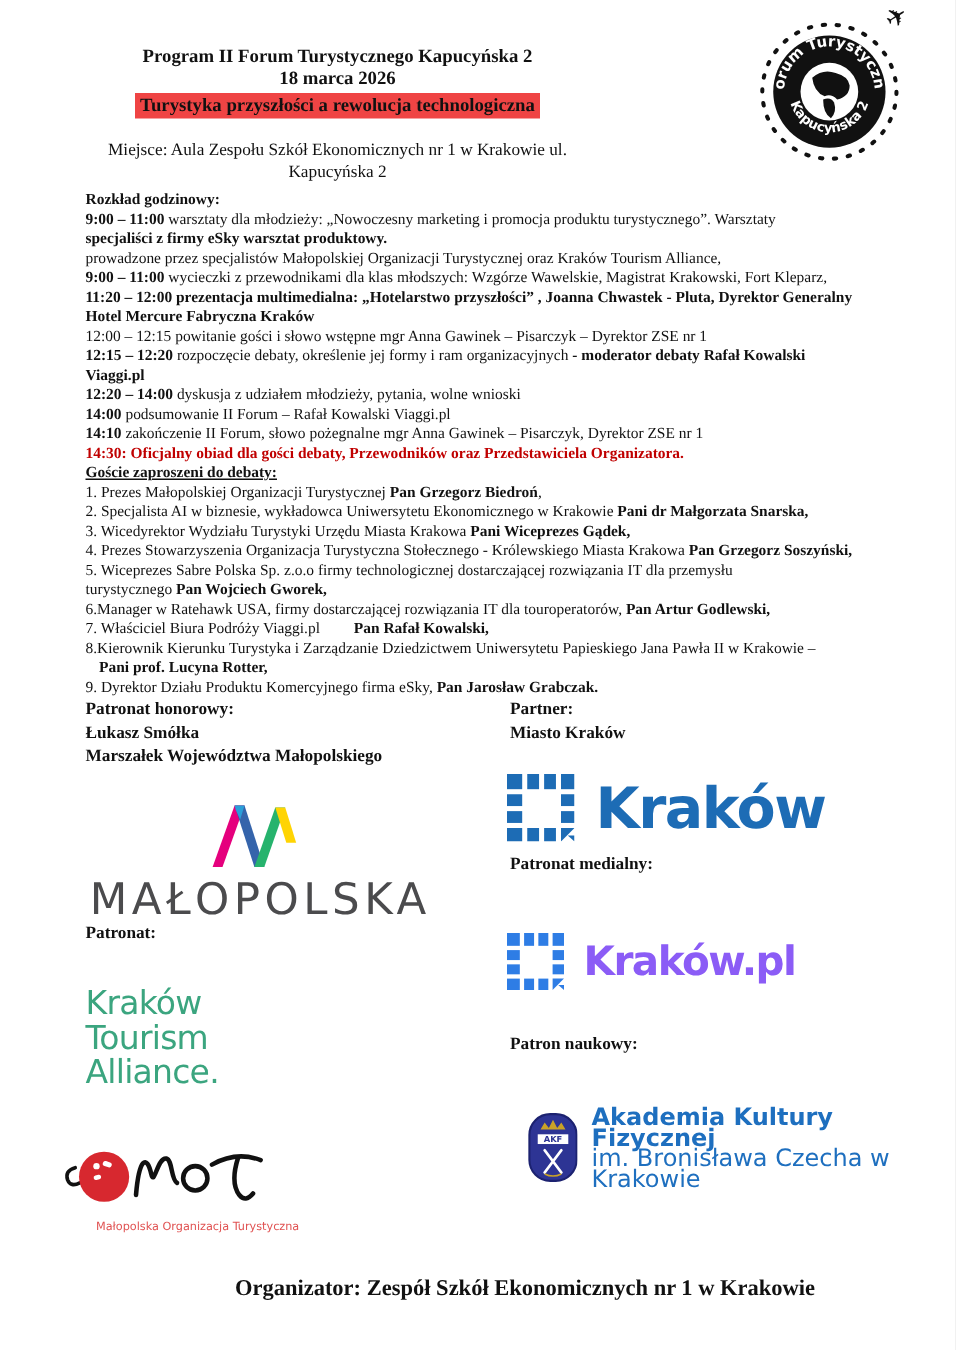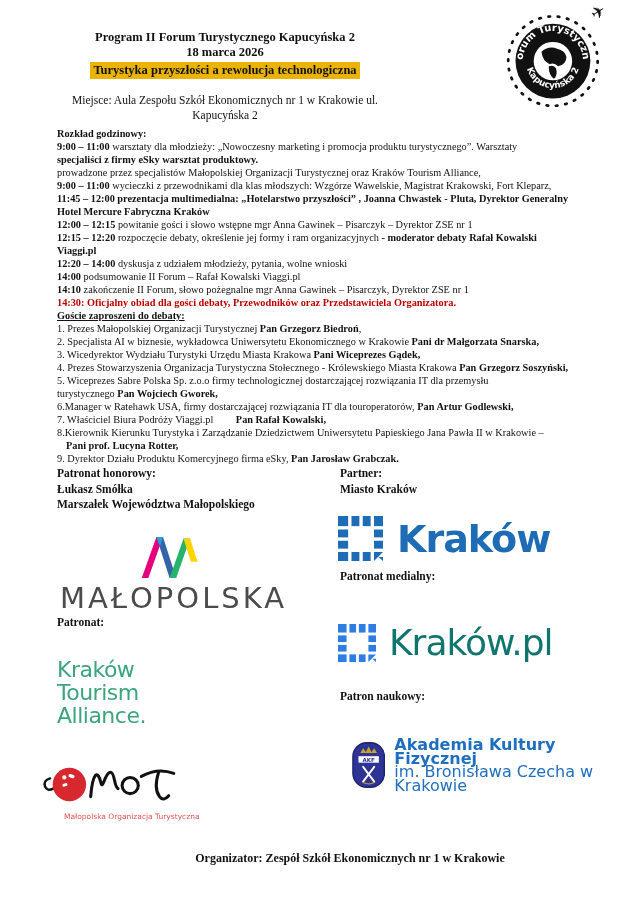--- a/index.html
+++ b/index.html
@@ -4,21 +4,21 @@
 <style>
   html,body{margin:0;padding:0;background:#e8e8e8;}
   #page{position:relative;width:637px;height:900px;background:#fff;margin:0 auto;overflow:hidden;
         font-family:"Liberation Serif",serif;color:#111;}
   .abs{position:absolute;}
 
   
   #header-block{left:45px;top:30px;width:360px;text-align:center;}
   .doc-title{font-size:12.5px;font-weight:700;line-height:15px;}
   .doc-date{font-size:12.5px;font-weight:700;line-height:15px;}
-  .doc-theme{display:inline-block;background:#eab308;font-size:12.5px;font-weight:700;
+  .doc-theme{display:inline-block;background:#ef4444;font-size:12.5px;font-weight:700;
              padding:1px 3px;margin-top:2px;}
   #venue-block{left:45px;top:93px;width:360px;text-align:center;font-size:11.5px;line-height:15px;}
 
   
   #stamp{left:503px;top:6px;width:104px;height:104px;}
   #stamp .plane{position:absolute;right:2px;top:-4px;font-size:17px;
                 font-family:"DejaVu Sans",sans-serif;transform:rotate(-32deg);color:#111;}
 
   
   #body-text{left:57px;top:127px;width:552px;font-size:10.3px;line-height:13px;}
@@ -39,40 +39,40 @@
   #malopolska-logo{left:46px;top:534px;width:255px;text-align:center;}
   #malopolska-logo .mtext{font-family:"DejaVu Sans",sans-serif;font-size:29px;line-height:30px;
                           letter-spacing:3px;color:#4b4b4d;margin-top:1px;}
 
   
   .krk{display:flex;align-items:center;}
   #krakow-logo{left:338px;top:516px;}
   #krakow-logo .ktext{font-family:"DejaVu Sans",sans-serif;font-weight:700;font-size:38px;
                       color:#1d6cb5;margin-left:14px;letter-spacing:-1px;}
   #krakowpl-logo{left:338px;top:622px;}
-  #krakowpl-logo .ktext{font-family:"DejaVu Sans",sans-serif;font-weight:400;font-size:36px;
-                        color:#0f766e;margin-left:13px;letter-spacing:-1px;}
+  #krakowpl-logo .ktext{font-family:"DejaVu Sans",sans-serif;font-weight:700;font-size:27px;
+                        color:#8b5cf6;margin-left:13px;letter-spacing:-1px;}
 
   
   #kta-logo{left:57px;top:658px;font-family:"DejaVu Sans",sans-serif;font-size:22px;
             line-height:23px;color:#3ba57f;font-weight:500;letter-spacing:-0.5px;}
 
   
   #akf-logo{left:352px;top:738px;display:flex;align-items:center;}
   #akf-logo .akf-text{margin-left:9px;font-family:"DejaVu Sans",sans-serif;font-size:16px;
                       line-height:13.5px;color:#1e6fbf;}
   #akf-logo .akf-text .l1{font-weight:700;}
 
   
   #mot-logo{left:40px;top:760px;width:160px;}
   #mot-logo .caption{font-family:"DejaVu Sans",sans-serif;font-size:7.5px;color:#e05252;
                      margin-top:2px;margin-left:24px;white-space:nowrap;}
 
   
-  #footer{left:70px;top:851px;width:560px;text-align:center;font-size:12px;font-weight:700;}
+  #footer{left:70px;top:851px;width:560px;text-align:center;font-size:15px;font-weight:700;}
 </style>
 </head>
 <body>
 
 <div id="page">
 
   <div class="abs" id="stamp">
     <svg width="104" height="104" viewBox="0 0 100 100">
       <circle cx="48" cy="53" r="43" fill="none" stroke="#111" stroke-width="2.6" stroke-dasharray="1.5 7.5" stroke-linecap="round"></circle>
       <circle cx="48" cy="53" r="36" fill="#111"></circle>
@@ -104,23 +104,23 @@
     <div>Kapucyńska 2</div>
   </div>
 
   <div class="abs" id="body-text">
     <div class="line sec-heading">Rozkład godzinowy:</div>
     <div>
         <div class="line"><span style="font-weight: 700;">9:00 – 11:00 </span><span>warsztaty dla młodzieży: „Nowoczesny marketing i promocja produktu turystycznego”. Warsztaty</span></div>
         <div class="line"><span style="font-weight: 700;">specjaliści z firmy eSky warsztat produktowy.</span></div>
         <div class="line"><span>prowadzone przez specjalistów Małopolskiej Organizacji Turystycznej oraz Kraków Tourism Alliance,</span></div>
         <div class="line"><span style="font-weight: 700;">9:00 – 11:00 </span><span>wycieczki z przewodnikami dla klas młodszych: Wzgórze Wawelskie, Magistrat Krakowski, Fort Kleparz,</span></div>
-        <div class="line"><span style="font-weight: 700;">11:45 – 12:00 prezentacja multimedialna: „Hotelarstwo przyszłości” , Joanna  Chwastek  - Pluta, Dyrektor Generalny</span></div>
+        <div class="line"><span style="font-weight: 700;">11:20 – 12:00 prezentacja multimedialna: „Hotelarstwo przyszłości” , Joanna  Chwastek  - Pluta, Dyrektor Generalny</span></div>
         <div class="line"><span style="font-weight: 700;">Hotel Mercure Fabryczna Kraków</span></div>
-        <div class="line"><span style="font-weight: 700;">12:00 – 12:15 </span><span>powitanie gości i słowo wstępne mgr Anna Gawinek – Pisarczyk – Dyrektor ZSE nr 1</span></div>
+        <div class="line"><span style="font-weight: 400;">12:00 – 12:15 </span><span>powitanie gości i słowo wstępne mgr Anna Gawinek – Pisarczyk – Dyrektor ZSE nr 1</span></div>
         <div class="line"><span style="font-weight: 700;">12:15 – 12:20 </span><span>rozpoczęcie debaty, określenie jej formy i ram organizacyjnych </span><span style="font-weight: 700;"> - moderator debaty Rafał Kowalski</span></div>
         <div class="line"><span style="font-weight: 700;">Viaggi.pl</span></div>
         <div class="line"><span style="font-weight: 700;">12:20 – 14:00 </span><span>dyskusja z udziałem młodzieży, pytania, wolne wnioski</span></div>
         <div class="line"><span style="font-weight: 700;">14:00 </span><span>podsumowanie II Forum – Rafał Kowalski Viaggi.pl</span></div>
         <div class="line"><span style="font-weight: 700;">14:10 </span><span>zakończenie II Forum, słowo pożegnalne mgr Anna Gawinek – Pisarczyk, Dyrektor ZSE nr 1</span></div>
         <div class="line" style="color: rgb(192, 0, 0);"><span style="font-weight: 700;">14:30: Oficjalny obiad dla gości debaty, Przewodników oraz Przedstawiciela Organizatora.</span></div>
       </div>
     <div class="line sec-heading u">Goście zaproszeni do debaty:</div>
     <div>
         <div class="line"><span>1. Prezes Małopolskiej Organizacji Turystycznej </span><span style="font-weight: 700;">Pan Grzegorz Biedroń</span><span>,</span></div>

